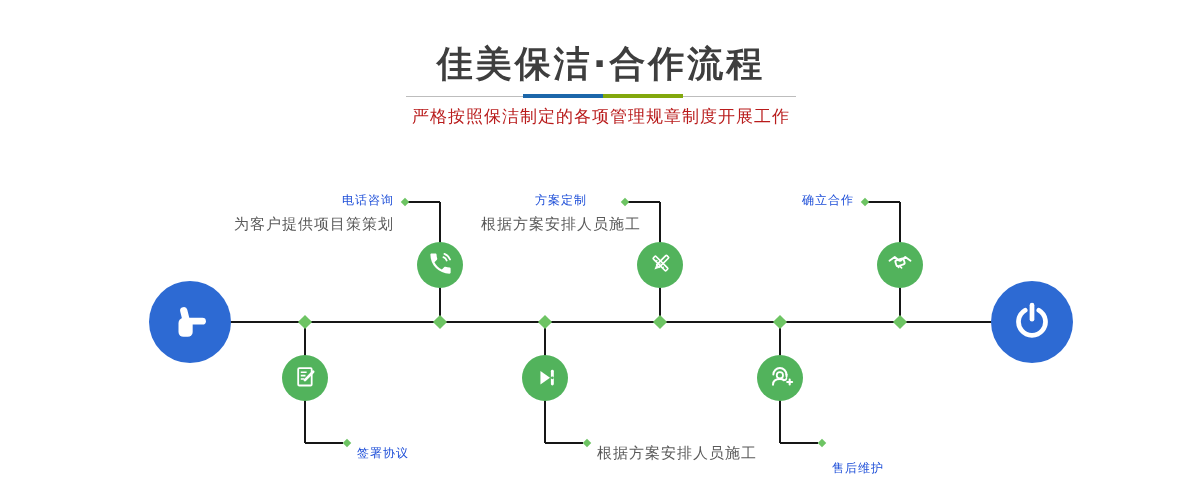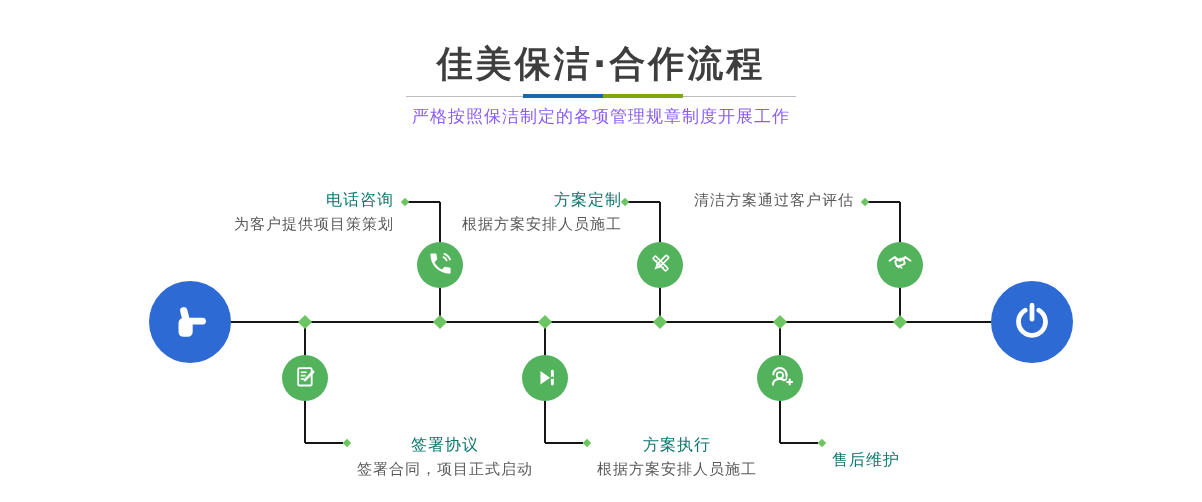--- a/index.html
+++ b/index.html
@@ -6,36 +6,36 @@
   .canvas{position:relative;width:1202px;height:502px;background:#fff;overflow:hidden;
           font-family:"DejaVu Sans","Liberation Sans",sans-serif;}
   
   .page-title{position:absolute;left:0;top:40px;width:100%;text-align:center;margin:0;
               font-size:36px;font-weight:bold;color:#3e3e3e;letter-spacing:3px;}
   .divider{position:absolute;left:406px;top:94px;width:390px;height:5px;}
   .divider .gray{position:absolute;left:0;top:2px;width:100%;height:1px;background:#bdbdbd;}
   .divider .blue{position:absolute;left:117px;top:0;width:80px;height:4px;background:#1c67aa;}
   .divider .green{position:absolute;left:197px;top:0;width:80px;height:4px;background:#82a80d;}
   .page-subtitle{position:absolute;left:0;top:105px;width:100%;text-align:center;margin:0;
-                 font-size:17px;color:#8b5cf6;letter-spacing:1px;}
+                 font-size:17px;color:#b91c1c;letter-spacing:1px;}
   
   .hline,.vline{position:absolute;background:#161616;}
   .hline{height:2px;}
   .vline{width:2px;}
   .diamond{position:absolute;background:#6dc463;transform:rotate(45deg);}
   .diamond.lg{width:10px;height:10px;}
   .diamond.sm{width:6px;height:6px;}
   .circle{position:absolute;border-radius:50%;display:flex;align-items:center;justify-content:center;}
   .circle.blue{width:82px;height:82px;background:#2d6ad3;}
   .circle.green{width:46px;height:46px;background:#52b35c;}
   
   .step-label{position:absolute;}
   .step-label.top{text-align:right;}
-  .step-label.bottom{text-align:center;}
-  .step-title{font-size:16px;color:#0f766e;line-height:24px;letter-spacing:1px;}
+  .step-label.bottom{text-align:left;margin-top:8px;}
+  .step-title{font-size:12px;color:#1d4ed8;line-height:24px;letter-spacing:1px;}
   .step-desc{font-size:15px;color:#5a5a5a;line-height:19px;margin-top:3px;letter-spacing:1px;}
 </style>
 </head>
 <body>
 
 <div class="canvas">
 
   <h1 class="page-title">佳美保洁·合作流程</h1>
   <div class="divider">
     <div class="gray"></div>
@@ -61,21 +61,21 @@
         <path fill="none" stroke="#fff" stroke-width="1.6" stroke-linecap="round" d="M14.6 6.4a5 5 0 0 1 2.9 2.9"></path>
         <path fill="none" stroke="#fff" stroke-width="1.6" stroke-linecap="round" d="M15.5 3.4a8.6 8.6 0 0 1 5 5"></path>
       </svg>
     </span>
   </div>
 
   <div class="vline" style="left:659px;top:202px;height:120px;"></div>
   <div class="hline" style="left:625px;top:201px;width:35px;"></div>
   <div class="diamond sm" style="left:622px;top:199px;"></div>
   <div class="diamond lg" style="left:655px;top:317px;"></div>
-  <div class="step-label top" style="right:580px;top:188px;">
+  <div class="step-label top" style="right:561px;top:188px;text-align:center;">
     <div class="step-title">方案定制</div>
     <div class="step-desc">根据方案安排人员施工</div>
   </div>
   <div class="circle green" style="left:637px;top:242px;">
     <span>
       <svg width="27" height="27" viewBox="0 0 24 24">
         <g transform="rotate(45 12 12)">
           <rect x="10.4" y="3" width="3.2" height="12.5" rx="0.8" fill="none" stroke="#fff" stroke-width="1.5"></rect>
           <path fill="#fff" d="M10.4 16h3.2L12 19.6z"></path>
         </g>
@@ -85,57 +85,55 @@
         </g>
       </svg>
     </span>
   </div>
 
   <div class="vline" style="left:899px;top:202px;height:120px;"></div>
   <div class="hline" style="left:865px;top:201px;width:35px;"></div>
   <div class="diamond sm" style="left:862px;top:199px;"></div>
   <div class="diamond lg" style="left:895px;top:317px;"></div>
   <div class="step-label top" style="right:348px;top:188px;">
-    <div class="step-desc">清洁方案通过客户评估</div>
+    <div class="step-title">确立合作</div>
   </div>
   <div class="circle green" style="left:877px;top:242px;">
     <span>
       <svg width="28" height="28" viewBox="0 0 24 24" fill="none" stroke="#fff" stroke-width="1.6" stroke-linecap="round" stroke-linejoin="round">
         <path d="M3 10 L7.5 6.8 L11.5 10"></path>
         <path d="M21 10 L16.5 6.8 L12.5 10"></path>
         <rect x="8.3" y="8.8" width="7.4" height="5.2" rx="1.4" transform="rotate(-18 12 11.4)"></rect>
         <path d="M9.5 14.5l1.4 1.3M12 14.9l1.4 1.3" stroke-width="1.3"></path>
       </svg>
     </span>
   </div>
 
   <div class="vline" style="left:304px;top:322px;height:121px;"></div>
   <div class="hline" style="left:305px;top:442px;width:38px;"></div>
   <div class="diamond sm" style="left:344px;top:440px;"></div>
   <div class="diamond lg" style="left:300px;top:317px;"></div>
   <div class="step-label bottom" style="left:357px;top:433px;">
     <div class="step-title">签署协议</div>
-    <div class="step-desc">签署合同，项目正式启动</div>
   </div>
   <div class="circle green" style="left:282px;top:355px;">
     <span>
       <svg width="27" height="27" viewBox="0 0 24 24" fill="none" stroke="#fff">
         <rect x="5.5" y="4.5" width="12" height="15.5" rx="1" stroke-width="1.6"></rect>
         <path d="M7.8 8.2H13M7.8 11.2H12M7.8 14.2H11" stroke-width="1.4"></path>
         <path d="M11.5 15.2 L18.8 7.8" stroke-width="2.4" stroke-linecap="round"></path>
       </svg>
     </span>
   </div>
 
   <div class="vline" style="left:544px;top:322px;height:121px;"></div>
   <div class="hline" style="left:545px;top:442px;width:38px;"></div>
   <div class="diamond sm" style="left:584px;top:440px;"></div>
   <div class="diamond lg" style="left:540px;top:317px;"></div>
   <div class="step-label bottom" style="left:597px;top:433px;">
-    <div class="step-title">方案执行</div>
     <div class="step-desc">根据方案安排人员施工</div>
   </div>
   <div class="circle green" style="left:522px;top:355px;">
     <span>
       <svg width="27" height="27" viewBox="0 0 24 24">
         <path fill="#fff" d="M7.5 7 L7.5 19 L16 13z"></path>
         <rect x="16.8" y="6" width="2.6" height="14" rx="1.3" fill="#fff"></rect>
         <circle cx="18.1" cy="13.2" r="1.3" fill="#52b35c"></circle>
       </svg>
     </span>

